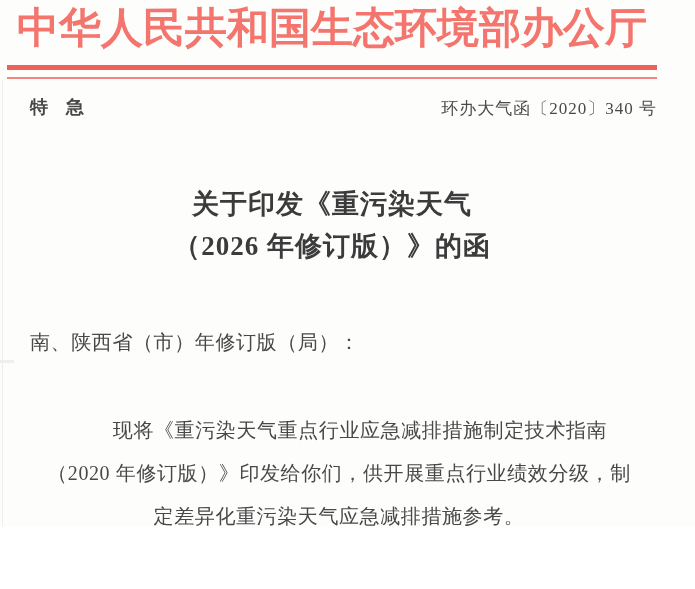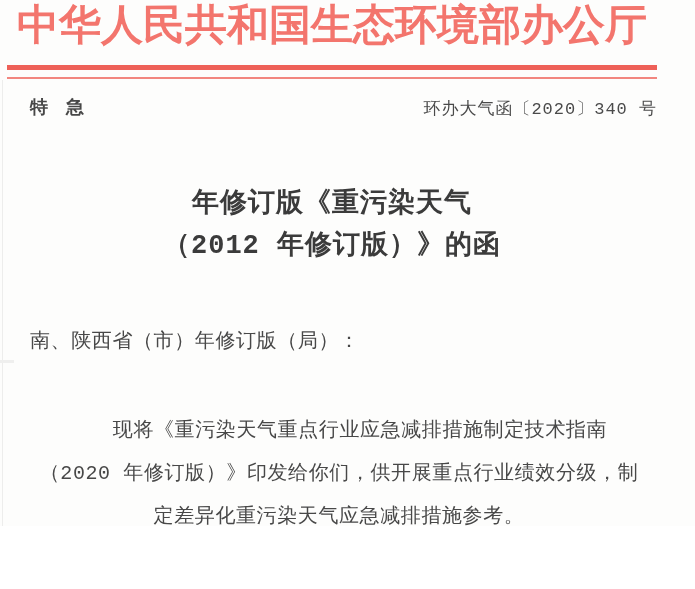--- a/index.html
+++ b/index.html
@@ -6,21 +6,21 @@
     margin: 0;
     padding: 0;
     background: #ffffff;
   }
   .page {
     position: relative;
     width: 695px;
     height: 526px;
     background: #fdfdfc;
     overflow: hidden;
-    font-family: Liberation Mono, monospace;
+    font-family: Liberation Serif, serif;
   }
 
   
   .agency-header {
     position: absolute;
     top: 1px;
     left: 0;
     width: 664px;
     text-align: center;
     font-size: 42px;
@@ -158,22 +158,22 @@
   <div class="agency-header">中华人民共和国生态环境部办公厅</div>
 
   <div class="rule-thick"></div>
   <div class="rule-thin"></div>
 
   <div class="urgency">特　急</div>
 
   <div class="doc-number">环办大气函〔2020〕340 号</div>
 
   <div class="doc-title">
-    <div class="line">年修订版《重污染天气</div>
-    <div class="line">（2012 年修订版）》的函</div>
+    <div class="line">关于印发《重污染天气</div>
+    <div class="line">（2026 年修订版）》的函</div>
   </div>
 
   <div class="recipients">
     <div class="line">南、陕西省（市）年修订版（局）：</div>
   </div>
 
   <div class="body-para">
     <div class="line indent">现将《重污染天气重点行业应急减排措施制定技术指南</div>
     <div class="line">（2020 年修订版）》印发给你们，供开展重点行业绩效分级，制</div>
     <div class="line">定差异化重污染天气应急减排措施参考。</div>

